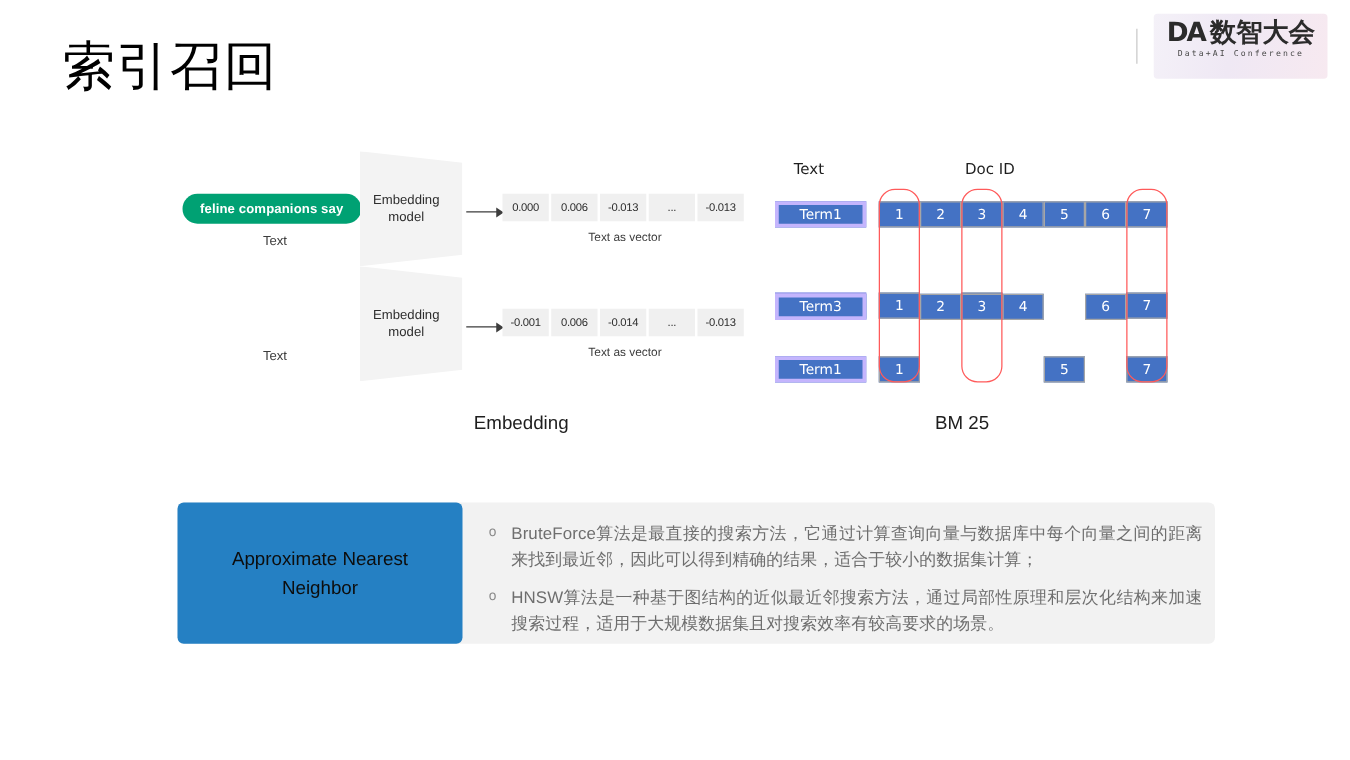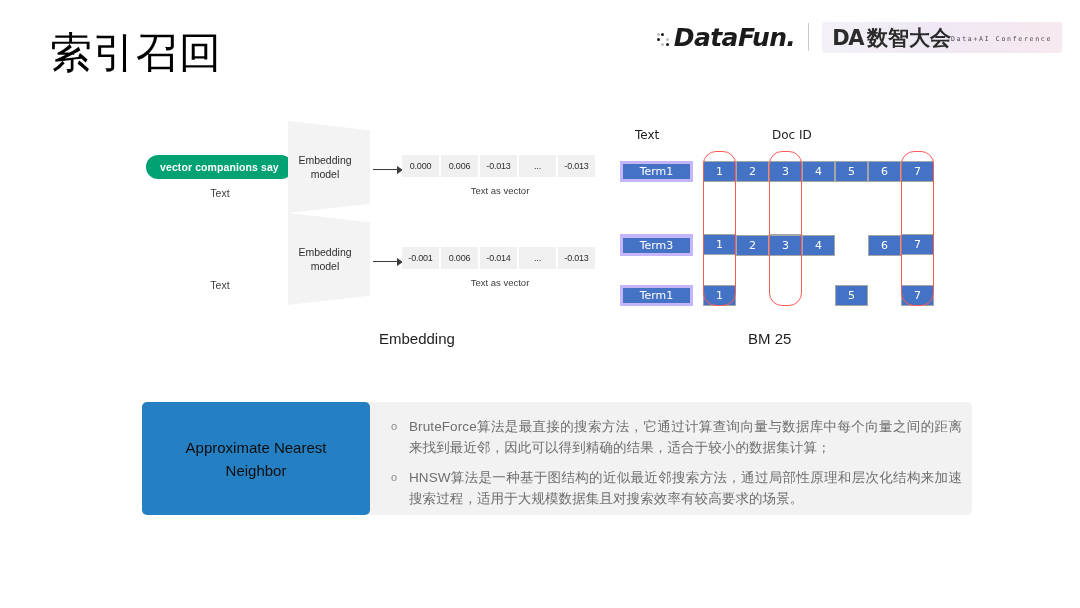--- a/index.html
+++ b/index.html
@@ -68,24 +68,24 @@
     color: #1b1b1b;
     letter-spacing: -0.6px;
   }
   #brand-divider {
     width: 1px;
     height: 28px;
     background: #c9c9c9;
   }
   #da-logo {
     background: linear-gradient(100deg, #f4f1f8 0%, #efe8f4 45%, #f7e9f0 100%);
-    padding: 5px 10px 4px 10px;
+    padding: 5px 10px 16px 10px;
     border-radius: 3px;
     display: flex;
-    flex-direction: row;
+    flex-direction: column;
     align-items: center;
     line-height: 1;
     justify-content: center;
   }
   #da-logo-top {
     display: flex;
     align-items: baseline;
     gap: 4px;
   }
   #da-mark {
@@ -355,48 +355,34 @@
     text-align: justify;
     letter-spacing: 0.1px;
   }
 </style>
 </head>
 <body>
 
 <div id="slide-title">索引召回</div>
 
 <div id="brand-bar">
-  <div id="datafun-logo">
-    <div id="datafun-dots">
-      <i class="pale"></i>
-        <i></i>
-        <i class="hide"></i>
-      <i></i>
-        <i class="hide"></i>
-        <i class="pale"></i>
-      <i class="hide"></i>
-        <i class="pale"></i>
-        <i></i>
-    </div>
-    <div id="datafun-word">DataFun.</div>
-  </div>
   <div id="brand-divider"></div>
   <div id="da-logo">
     <div id="da-logo-top">
       <span id="da-mark">DA</span>
       <span id="da-cn">数智大会</span>
     </div>
     <div id="da-sub">Data+AI Conference</div>
   </div>
 </div>
 
 <div id="embedding-diagram">
 
   <div class="embed-row row-1">
-    <div class="text-pill">vector companions say</div>
+    <div class="text-pill">feline companions say</div>
     <div class="text-caption">Text</div>
     <div class="pill-arrow">
       <div class="arrow-line" style="width:40px;"></div>
       <div class="arrow-head" style="left:39px;"></div>
     </div>
     <div class="embed-trapezoid">
       <span><span>Embedding</span><br><span>model</span></span>
     </div>
     <div class="model-arrow">
       <div class="arrow-line" style="width:25px;"></div>

